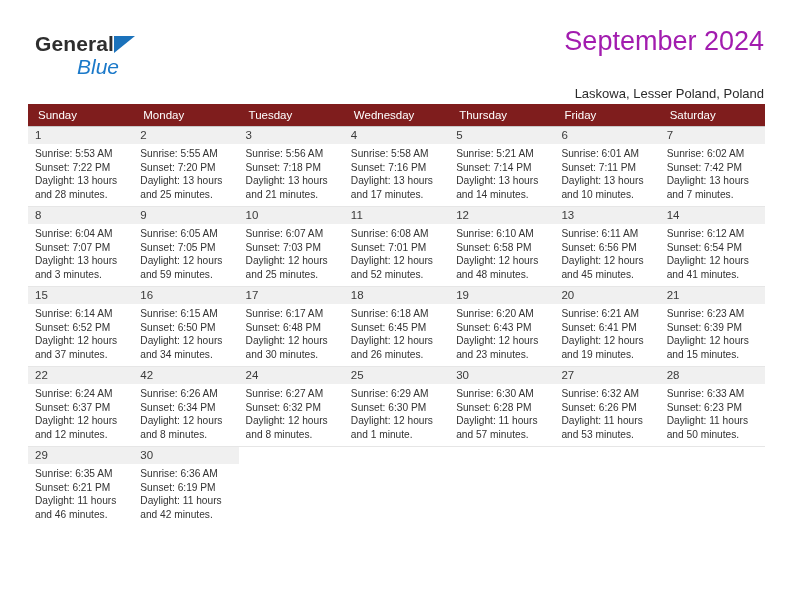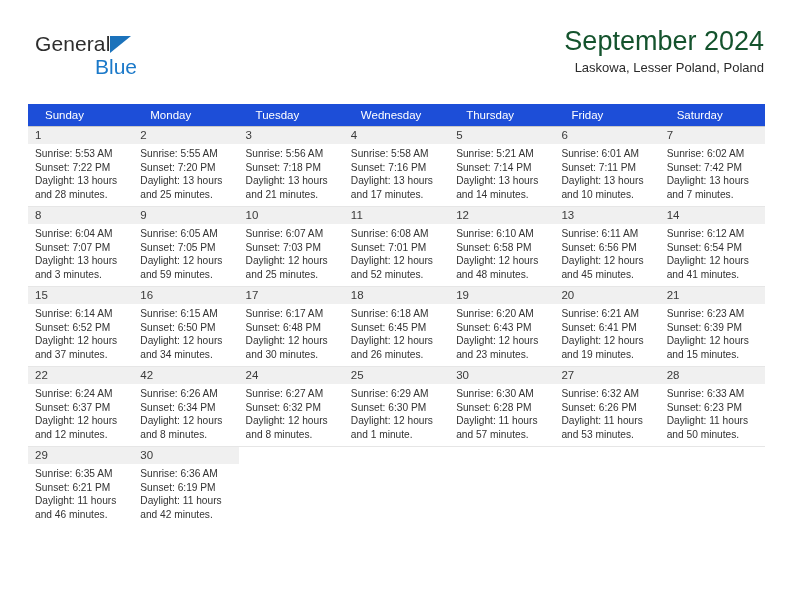--- a/index.html
+++ b/index.html
@@ -41,76 +41,78 @@
     font-size: 21px;
     line-height: 24px;
     color: #2e2e2e;
     letter-spacing: 0.1px;
     height: 24px;
     white-space: nowrap;
   }
   .brand-top .word {
     display: inline-block;
     vertical-align: top;
+    font-weight: bold;
   }
   .brand-tri {
     display: inline-block;
     vertical-align: top;
     width: 0;
     height: 0;
     margin-left: 0px;
     margin-top: 4px;
     border-top: 17px solid #1b72bb;
     border-right: 21px solid transparent;
   }
   .brand-bottom {
     font-size: 21px;
     line-height: 23px;
     color: #1b79c9;
-    margin-left: 60px;
+    margin-left: 42px;
     margin-top: -1px;
     white-space: nowrap;
+    font-style: italic;
   }
   .title-block {
     position: absolute;
     right: 0;
     top: 0;
     text-align: right;
   }
   .cal-title {
     font-size: 27px;
     line-height: 34px;
-    color: #14532d;
+    color: #a21caf;
     font-weight: normal;
     white-space: nowrap;
   }
   .cal-subtitle {
     font-size: 13px;
     line-height: 18px;
-    margin-top: 1px;
+    margin-top: 27px;
     color: #2b2b2b;
     white-space: nowrap;
   }
 
   
   .calendar {
     position: absolute;
     left: 28px;
     top: 104px;
     width: 737px;
     border-collapse: collapse;
     table-layout: fixed;
   }
   .calendar th {
-    background: #1d4ed8;
+    background: #7f1d1d;
     color: #ffffff;
     font-size: 11.5px;
     font-weight: normal;
     text-align: left;
-    padding: 5px 0 5px 17px;
+    padding: 5px 0 5px 10px;
     height: 12px;
     border: none;
   }
   .calendar td {
     width: 105.28px;
     height: 79px;
     vertical-align: top;
     padding: 0;
     border: none;
     background: #ffffff;

